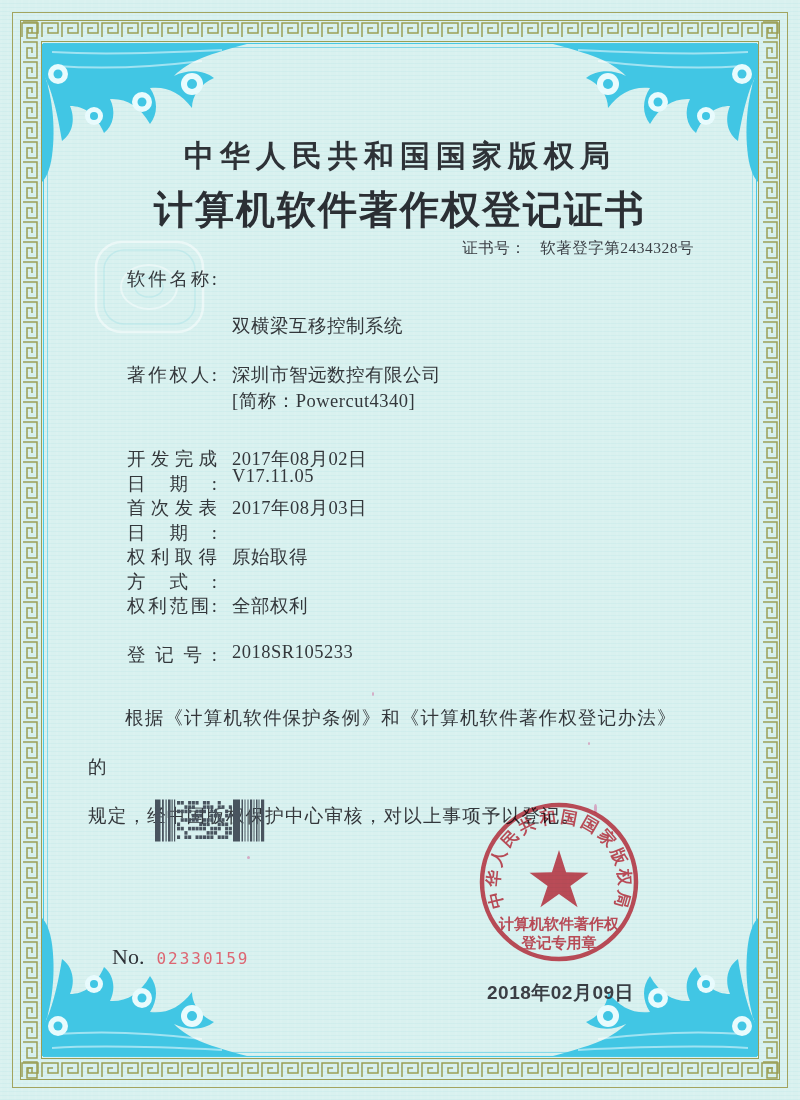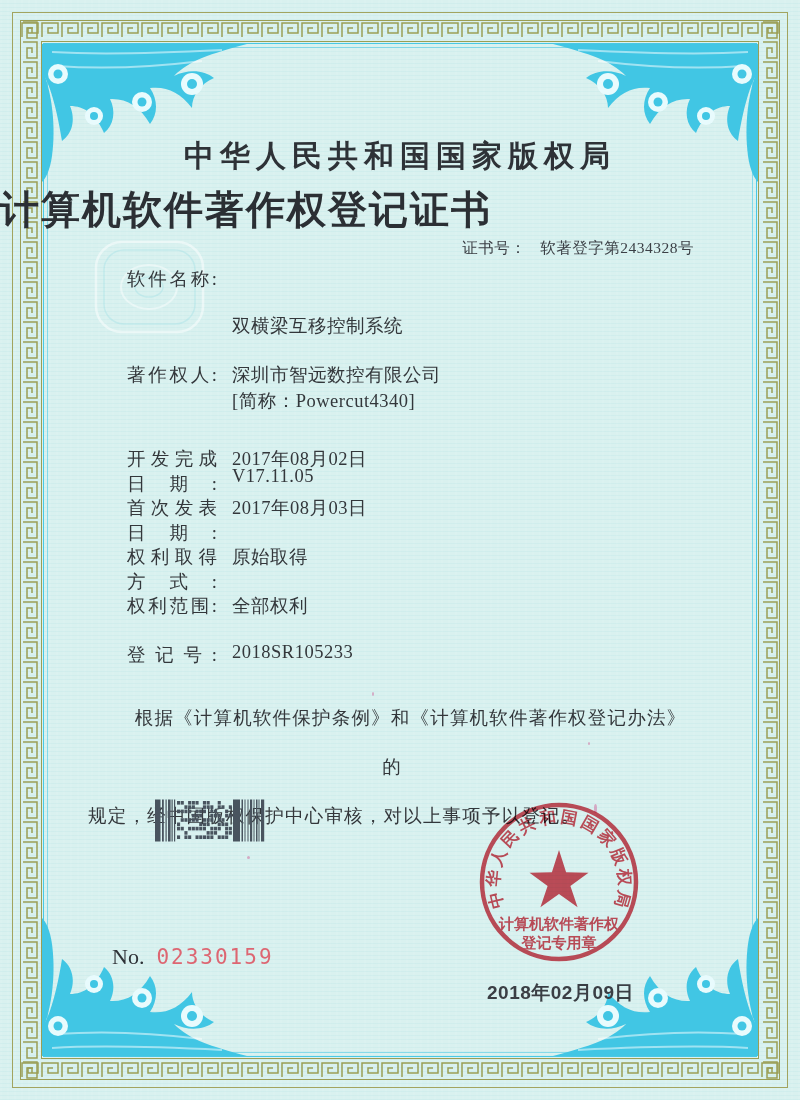--- a/index.html
+++ b/index.html
@@ -24,48 +24,48 @@
     border:1px solid rgba(64,198,228,0.55); }
   .flourish { position:absolute; width:210px; height:140px; }
   .flourish.tl { left:42px; top:44px; }
   .flourish.tr { right:42px; top:44px; transform:scaleX(-1); }
   .flourish.bl { left:42px; bottom:44px; transform:scaleY(-1); }
   .flourish.br { right:42px; bottom:44px; transform:scale(-1,-1); }
 
   
   .authority { position:absolute; top:136px; left:0; width:100%; text-align:center;
     font-size:30px; font-weight:bold; letter-spacing:6px; color:#2e3237; }
-  .cert-title { position:absolute; top:183px; left:0; width:100%; text-align:left;
+  .cert-title { position:absolute; top:183px; left:0; width:100%; text-align:center;
     font-size:39px; font-weight:bold; letter-spacing:2px; color:#2b2f34; }
   .cert-no-line { position:absolute; top:238px; right:106px; font-size:15.5px;
     color:#3c4046; letter-spacing:0.5px; }
   .cert-no-line .val { margin-left:14px; }
 
   
   .row { position:absolute; left:95px; display:flex; align-items:flex-start;
     font-size:18.5px; color:#33373b; }
   .flabel { display:inline-block; width:122px; text-align:justify; text-align-last:justify;
     flex:0 0 122px;padding-left:32px; }
   .fvalue { margin-left:15px; letter-spacing:0.5px; }
   .fvalue .vline { line-height:29px;margin-top:46px; }
   .r-name { top:266px; } .r-owner { top:362px;justify-content:space-between; }
   .r-dev  { top:446px; } .r-pub  { top:495px;justify-content:flex-end; }
   .r-acq  { top:544px; } .r-scope{ top:593px; }
   .r-reg  { top:642px; }
 
   
   .statement { position:absolute; left:88px; top:694px; width:608px;
     font-size:18.5px; color:#33373b; letter-spacing:1.2px; line-height:49px; }
-  .statement .l1 { text-indent:2em;text-align:center; }
+  .statement .l1 { text-indent:2em; }
 
   
   .barcode { position:absolute; left:155px; top:799px; }
   .serial { position:absolute; left:112px; top:944px; font-size:22px; color:#2f3338; }
   .serial .num { font-family:"DejaVu Sans Mono", monospace; color:#dd6672;
-    letter-spacing:2px; margin-left:12px; font-size:21px; }
+    letter-spacing:2px; margin-left:12px; font-size:16px; }
   .seal { position:absolute; left:477px; top:800px; z-index:3; mix-blend-mode:multiply; opacity:0.92; }
   .issue-date { position:absolute; left:487px; top:946px; z-index:4;
     font-family:"Liberation Sans","DejaVu Sans",sans-serif; font-weight:bold;
     font-size:19px; color:#3a3e44; letter-spacing:0.5px;margin-top:34px; }
 
   
   .emboss { position:absolute; left:92px; top:238px; opacity:0.55; }
   .speck { position:absolute; border-radius:50%; background:#d06fa0; opacity:0.55; }
 </style>
 </head>

